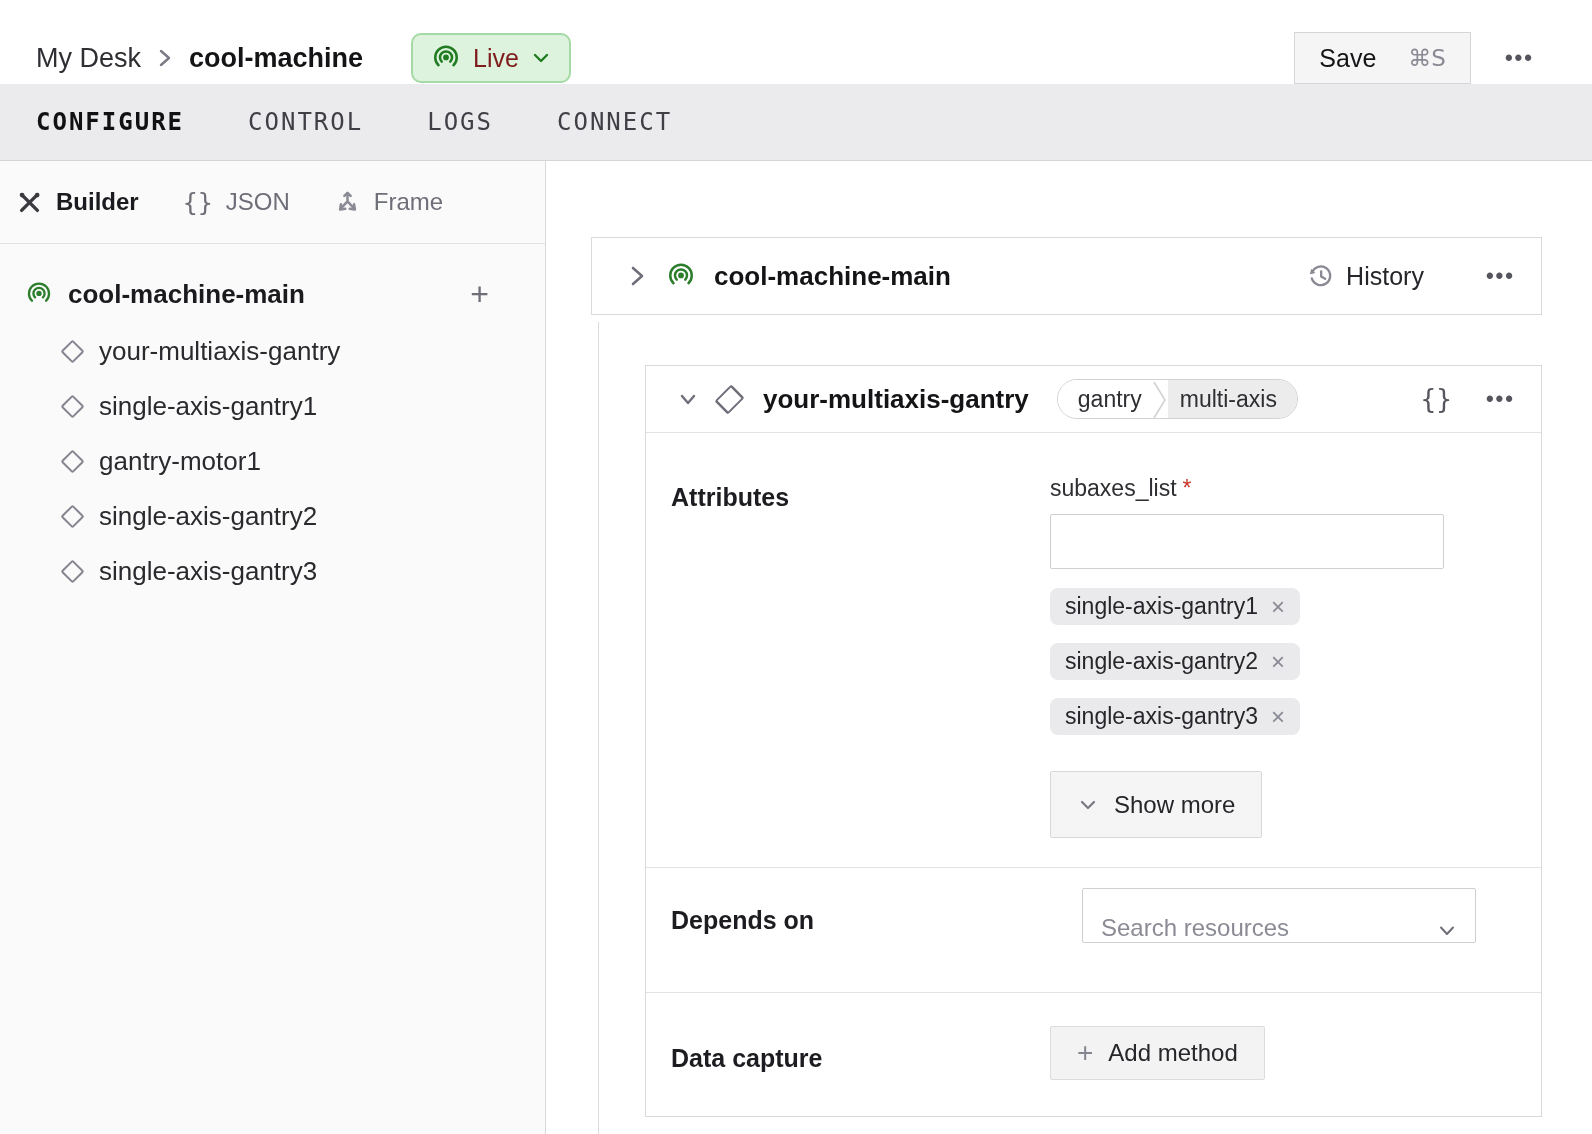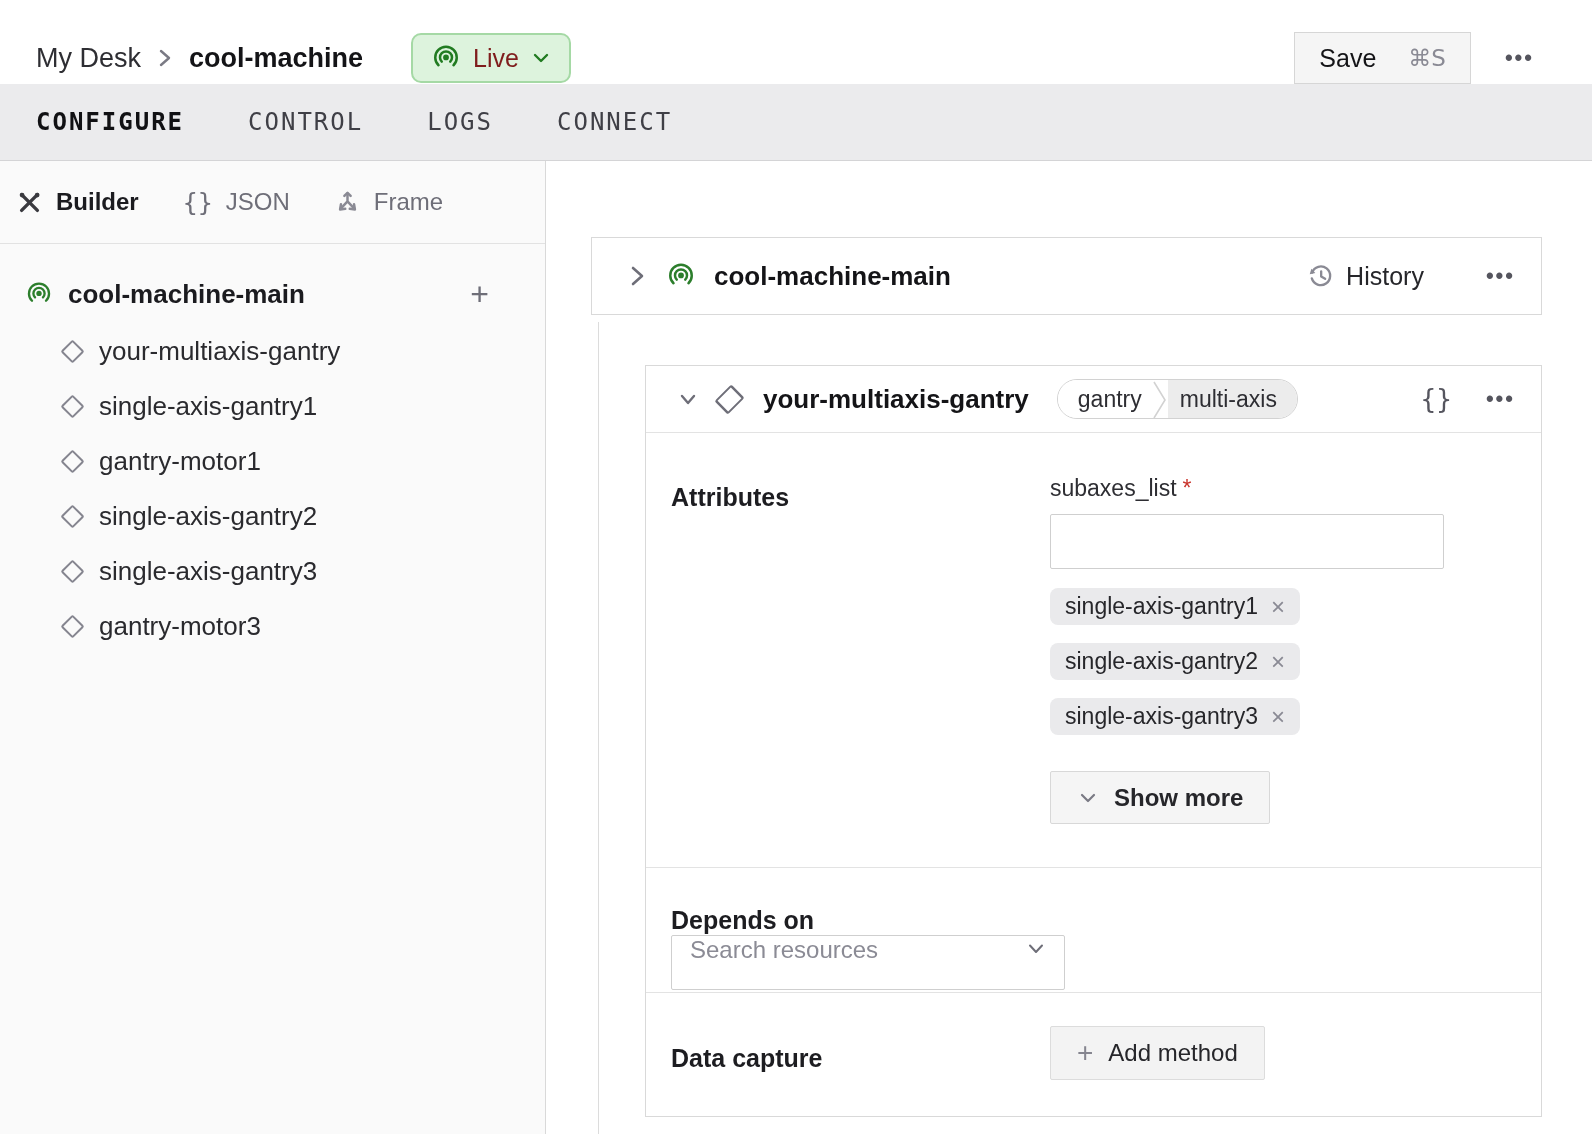--- a/index.html
+++ b/index.html
@@ -74,46 +74,46 @@
               border-radius:20px; overflow:hidden; margin-left:12px; font-size:23px;
               color:#2e2e33; }
   .tag-seg1 { display:flex; align-items:center; padding:0 10px 0 20px; background:#fff; }
   .tag-seg2 { display:flex; align-items:center; padding:0 20px 0 12px; background:#ececec;text-align:right; }
   .hdr-actions { margin-left:auto; display:flex; align-items:center; gap:34px; }
   .hdr-braces { font-family:"DejaVu Sans Mono","Liberation Mono",monospace; font-size:26px;
                 color:#55555e; cursor:pointer; }
 
   .section { display:flex; padding-left:25px; }
   .sec-attrs { height:434px; padding-top:42px; }
-  .sec-depends { height:125px; border-top:1px solid #e3e3e3; padding-top:20px;flex-direction:column; }
+  .sec-depends { height:125px; border-top:1px solid #e3e3e3; padding-top:20px; }
   .sec-capture { height:125px; border-top:1px solid #e3e3e3; padding-top:33px; }
   .sec-heading { width:379px; flex:none; font-size:25px; font-weight:700; color:#1d1d21; }
   .sec-attrs .sec-heading { padding-top:8px; }
   .sec-depends .sec-heading, .sec-capture .sec-heading { padding-top:18px; }
   .sec-body { flex:1; }
 
   .field-label-row { font-size:23px; color:#2e2e33; margin-bottom:12px; }
   .req { color:#c9342c; margin-left:6px; }
   .subaxes-input { width:394px; height:55px; border:1px solid #cfcfcf; border-radius:2px;
                    resize:none; outline:none; font-family:"Liberation Sans",sans-serif;
                    font-size:23px; padding:8px 10px; display:block; }
   .chips { margin-top:19px; }
   .chip { display:inline-flex; align-items:center; height:37px; padding:0 15px; gap:13px;
           background:#eaeaec; border-radius:8px; font-size:23px; color:#26262a;
           margin-bottom:18px; cursor:default; }
   .chip-x { color:#8a8a94; font-size:24px; cursor:pointer; line-height:1; }
   .chips .chip { display:flex; width:max-content; }
-  .show-more { margin-top:18px; height:53px; display:inline-flex; align-items:center; gap:15px;
+  .show-more { margin-top:18px; height:67px; display:inline-flex; align-items:center; gap:15px;
                padding:0 26px; background:#f5f5f5; border:1px solid #d8d8d8; border-radius:2px;
                font-size:24px; color:#26262a; font-family:"Liberation Sans",sans-serif;
-               cursor:pointer;font-weight:bold; }
+               cursor:pointer; }
 
   .select-box { width:394px; height:55px; border:1px solid #cfcfcf; border-radius:2px;
-                display:flex; align-items:flex-start; padding:0 16px 0 18px; cursor:pointer;
-                background:#fff; }
+                display:flex; align-items:flex-end; padding:8px 16px 0 18px; cursor:pointer;
+                background:#fff;margin-left:32px; }
   .placeholder { color:#8b8b95; font-size:24px; flex:1; }
 
   .add-method { height:54px; display:inline-flex; align-items:center; gap:15px; padding:0 26px;
                 background:#f3f3f3; border:1px solid #dcdcdc; border-radius:2px; font-size:24px;
                 color:#26262a; font-family:"Liberation Sans",sans-serif; cursor:pointer; }
   .plus-glyph { color:#85858f; font-size:28px; font-weight:300; line-height:1; }
 
   svg { flex:none; display:block; }
 </style>
 </head>
@@ -205,24 +205,20 @@
       <span class="diamond"></span>
       <span class="tree-label">gantry-motor1</span>
     </div>
     <div class="tree-item">
       <span class="diamond"></span>
       <span class="tree-label">single-axis-gantry2</span>
     </div>
     <div class="tree-item">
       <span class="diamond"></span>
       <span class="tree-label">single-axis-gantry3</span>
-    </div>
-    <div class="tree-item">
-      <span class="diamond"></span>
-      <span class="tree-label">gantry-motor3</span>
     </div>
   </div>
 </div>
 
 <div class="main">
   <div class="connector"></div>
 
   <div class="card card1">
     <svg width="22" height="26" viewBox="0 0 22 26">
       <polyline points="7,5 16,13 7,21" fill="none" stroke="#6e6e78" stroke-width="2.6" stroke-linecap="round" stroke-linejoin="round"></polyline>

